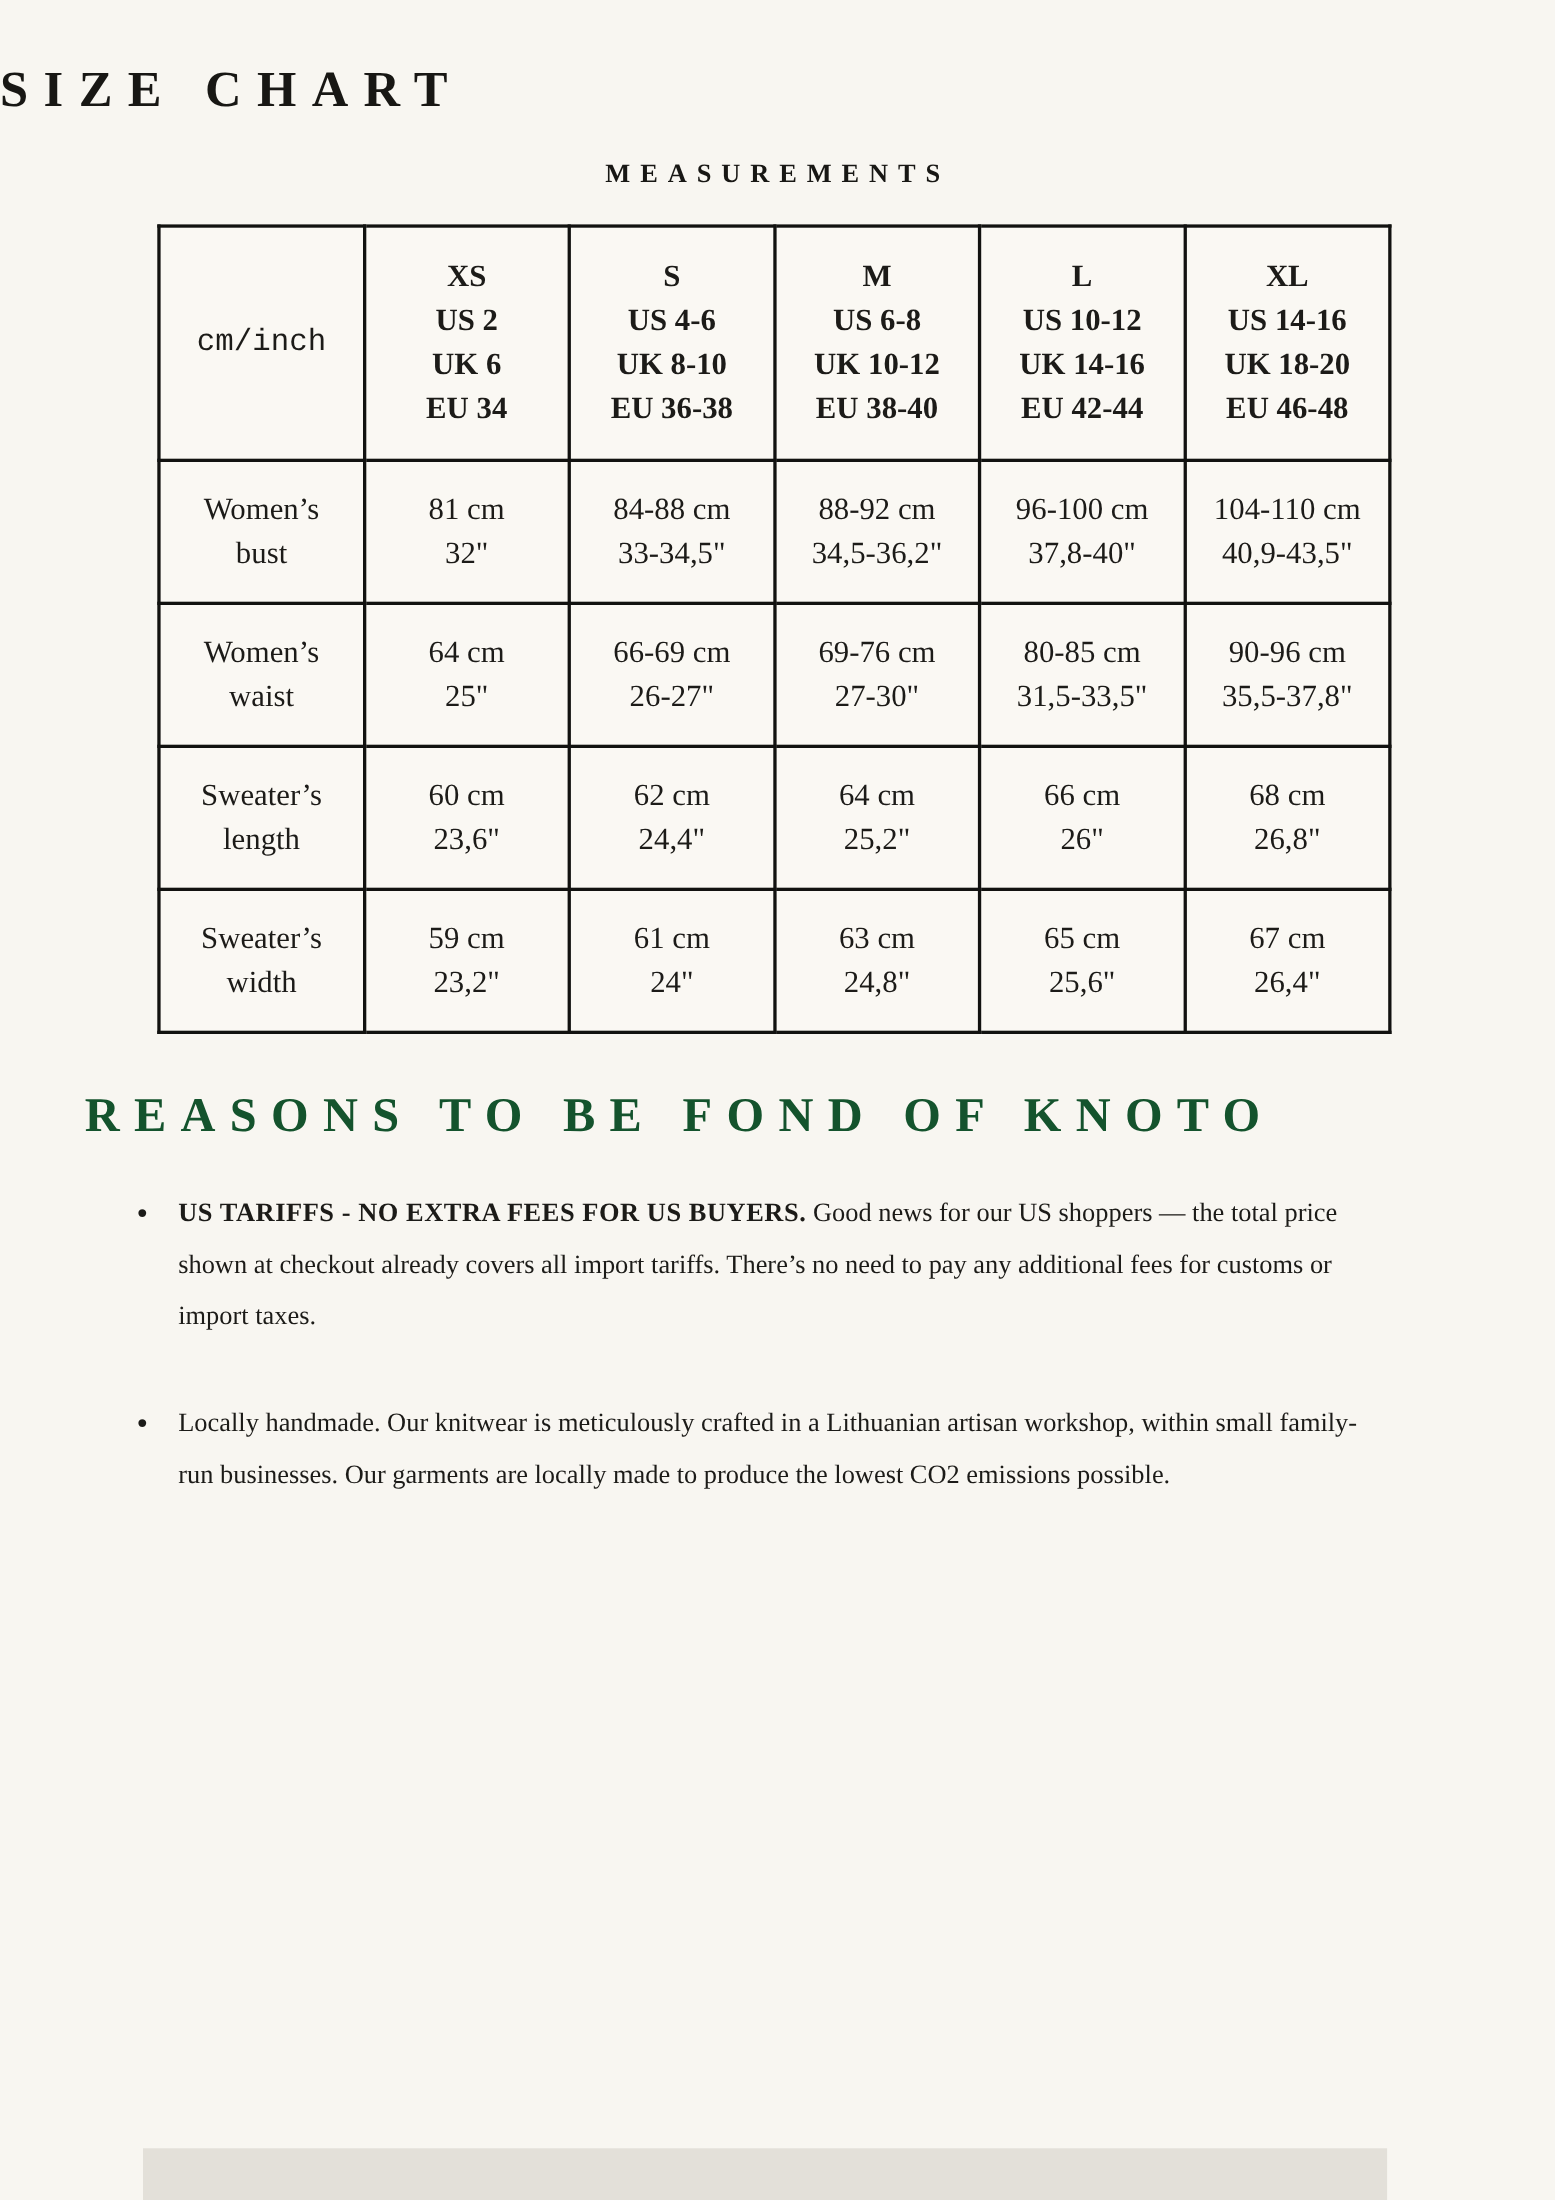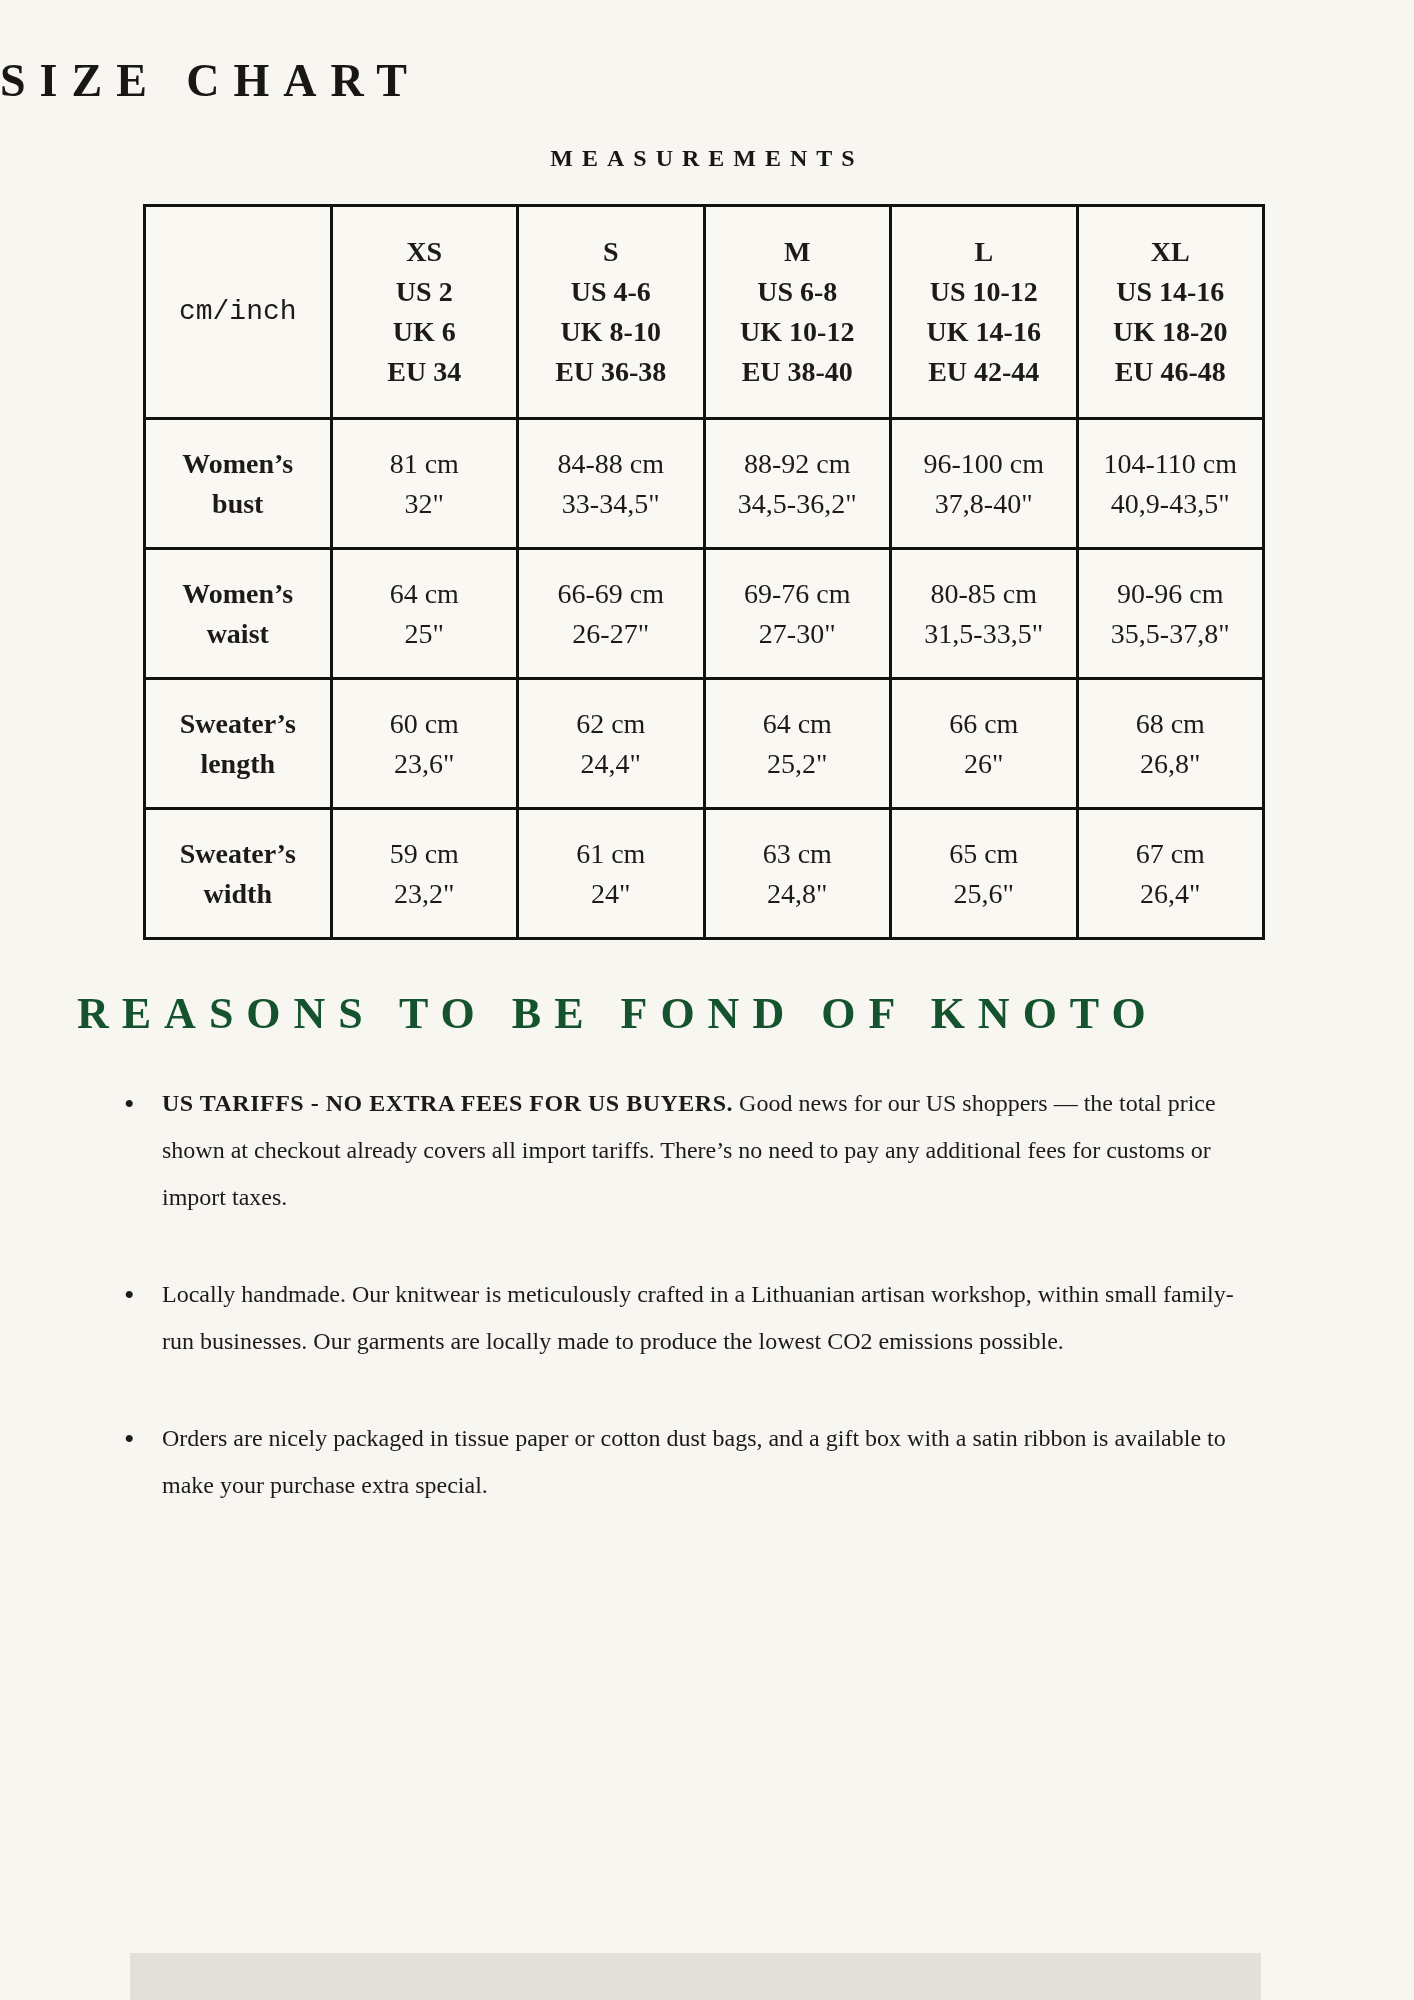--- a/index.html
+++ b/index.html
@@ -49,21 +49,21 @@
     text-align: center;
     vertical-align: middle;
     font-size: 28px;
     line-height: 40px;
     padding: 0;
     font-weight: 400;
   }
   tr.header-row th { height: 210px; font-weight: 700; }
   tr.header-row th.corner-cell { font-weight: 400; font-family: Liberation Mono, monospace; }
   tr.data-row th, tr.data-row td { height: 127px; }
-  tr.data-row th { font-weight: 700; padding: 0 20px; }
+  tr.data-row th { font-weight: 400; padding: 0 20px; }
   .cell-line { display: block; }
 
   
   .reasons-heading {
     margin: 0;
     padding: 50px 0 0 77px;
     font-size: 44px;
     font-weight: 600;
     letter-spacing: 13px;
     line-height: 1.1;
@@ -249,16 +249,15 @@
     </td>
   </tr>
 </tbody>
   </table>
 
 <h2 class="reasons-heading">REASONS TO BE FOND OF KNOTO</h2>
 
 <ul class="reasons-list">
   <li><span class="reason-bold">US TARIFFS - NO EXTRA FEES FOR US BUYERS.</span><span> Good news for our US shoppers — the total price shown at checkout already covers all import tariffs. There’s no need to pay any additional fees for customs or import taxes.</span></li>
   <li><span>Locally handmade. Our knitwear is meticulously crafted in a Lithuanian artisan workshop, within small family-run businesses. Our garments are locally made to produce the lowest CO2 emissions possible.</span></li>
-  <li><span>Orders are nicely packaged in tissue paper or cotton dust bags, and a gift box with a satin ribbon is available to make your purchase extra special.</span></li>
 </ul>
 
 <div class="bottom-strip"></div>
 
 </body></html>

